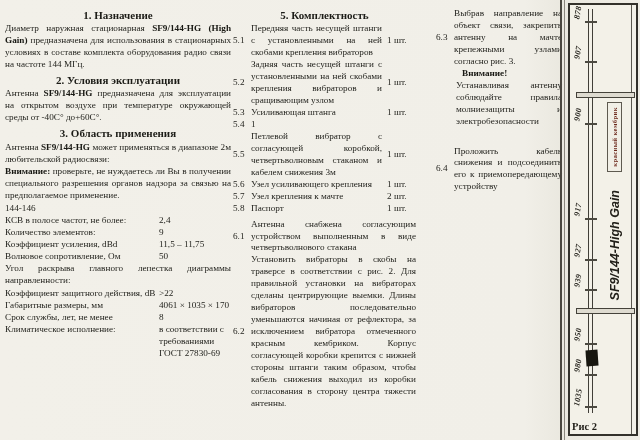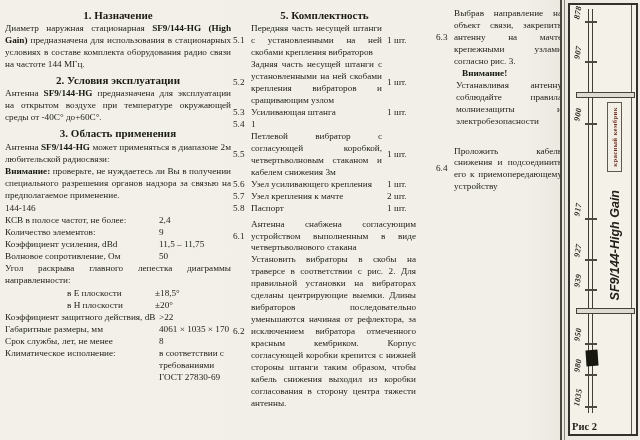--- a/index.html
+++ b/index.html
@@ -96,32 +96,20 @@
 
         <div class="spec-row">
           <span class="spec-label">Волновое сопротивление, Ом</span>
           <span class="spec-value">50</span>
         </div>
       </div>
     <p>Угол раскрыва главного лепестка диаграммы направленности:</p>
     <div>
 
         <div class="spec-row">
-          <span class="spec-label ind">в Е плоскости</span>
-          <span class="spec-value">±18,5°</span>
-        </div>
-
-        <div class="spec-row">
-          <span class="spec-label ind">в Н плоскости</span>
-          <span class="spec-value">±20°</span>
-        </div>
-      </div>
-    <div>
-
-        <div class="spec-row">
           <span class="spec-label">Коэффициент защитного действия, dB</span>
           <span class="spec-value">&gt;22</span>
         </div>
 
         <div class="spec-row">
           <span class="spec-label">Габаритные размеры, мм</span>
           <span class="spec-value">4061 × 1035 × 170</span>
         </div>
 
 

